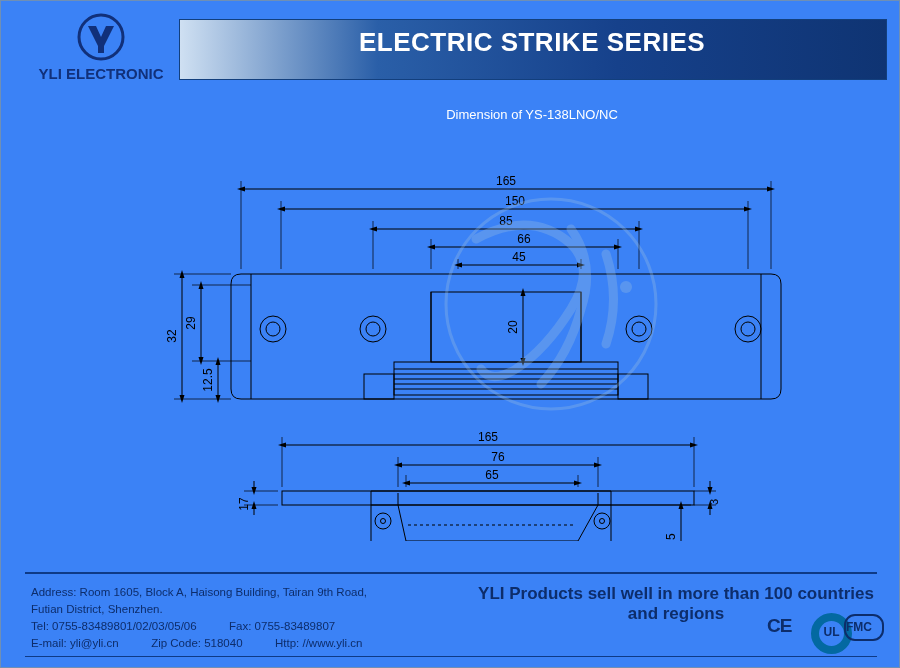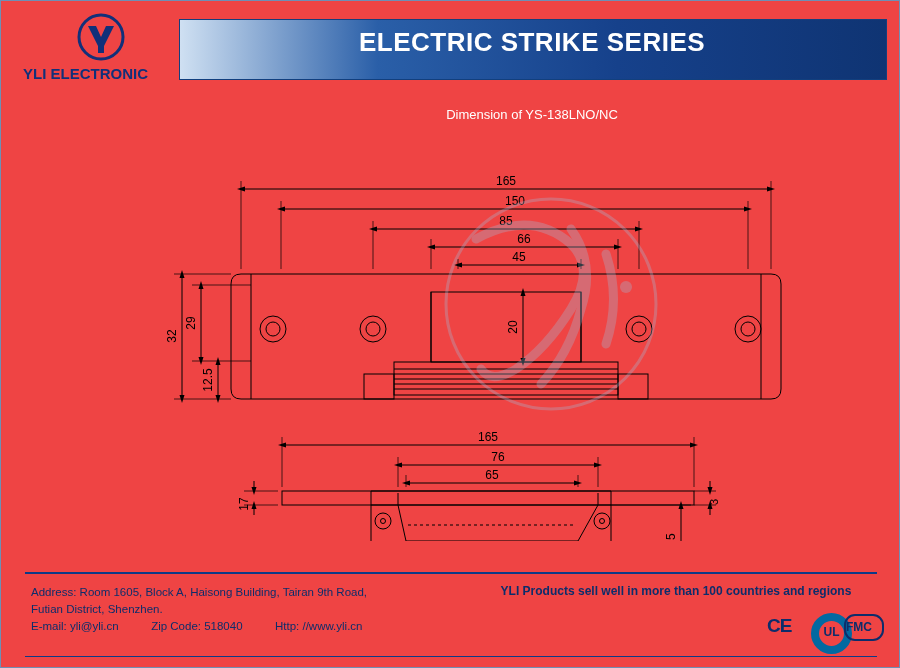--- a/index.html
+++ b/index.html
@@ -7,21 +7,21 @@
     padding: 0;
     background: #ffffff;
   }
   body {
     font-family: "Liberation Sans", sans-serif;
   }
   #page {
     position: relative;
     width: 900px;
     height: 668px;
-    background: #ef4444;
+    background: #3b82f6;
     border: 1px solid #6f8fb5;
     box-sizing: border-box;
     overflow: hidden;
   }
 
   
   .header {
     position: absolute;
     left: 0; top: 0;
     width: 900px;
@@ -63,21 +63,21 @@
   }
   .logo-mark {
     position: absolute;
     left: 54px; top: 2px;
     width: 48px; height: 48px;
   }
   .logo-text {
     position: absolute;
     left: 0; top: 54px;
     width: 156px;
-    text-align: left;
+    text-align: center;
     color: #11307a;
     font-size: 15px;
     font-weight: bold;
     font-family: "Liberation Sans", sans-serif;
   }
 
   
   .drawing {
     position: absolute;
     left: 0; top: 88px;
@@ -118,21 +118,21 @@
     line-height: 17px;
     font-family: "Liberation Sans", sans-serif;
   }
   .addr .line { white-space: nowrap; }
   .addr .tel-gap { display: inline-block; width: 26px; }
   .slogan {
     position: absolute;
     left: 470px; top: 583px;
     width: 410px;
     text-align: center;
-    font-size: 12px;
+    font-size: 17px;
     font-weight: bold;
     color: #0d2d6b;
     font-family: "Liberation Sans", sans-serif;
   }
   .certs {
     position: absolute;
     left: 766px; top: 610px;
     width: 115px; height: 34px;
   }
   .cert {
@@ -327,20 +327,25 @@
       </g>
     </svg>
   </div>
 
   <div class="rule rule-top"></div>
 
   <div class="addr">
     <div class="line">Address: Room 1605, Block A, Haisong Building, Tairan 9th Road,</div>
     <div class="line">Futian District, Shenzhen.</div>
     <div class="line">
+      <span>Tel: 0755-83489801/02/03/05/06</span>
+      <span class="tel-gap"></span>
+      <span>Fax: 0755-83489807</span>
+    </div>
+    <div class="line">
       <span>E-mail: yli@yli.cn</span>
       <span class="tel-gap"></span>
       <span>Zip Code: 518040</span>
       <span class="tel-gap"></span>
       <span>Http: //www.yli.cn</span>
     </div>
   </div>
 
   <div class="slogan">YLI Products sell well in more than 100 countries and regions</div>
 

